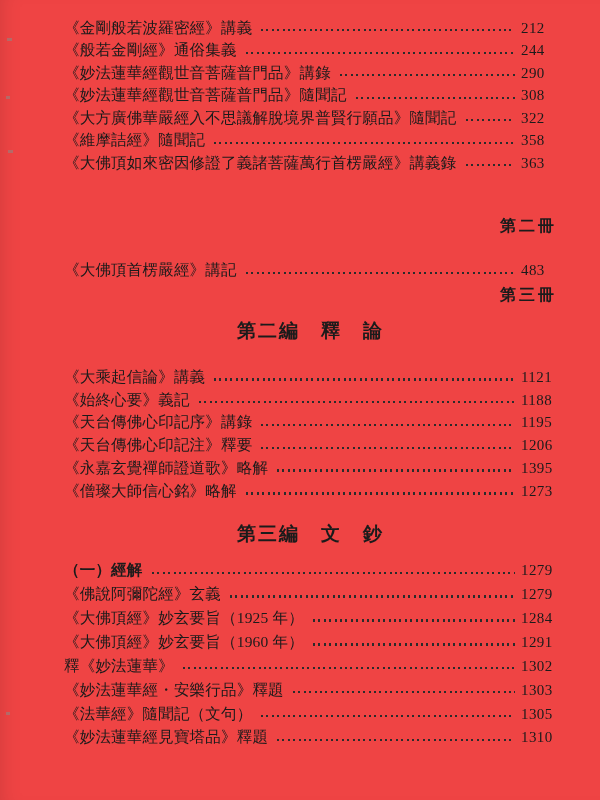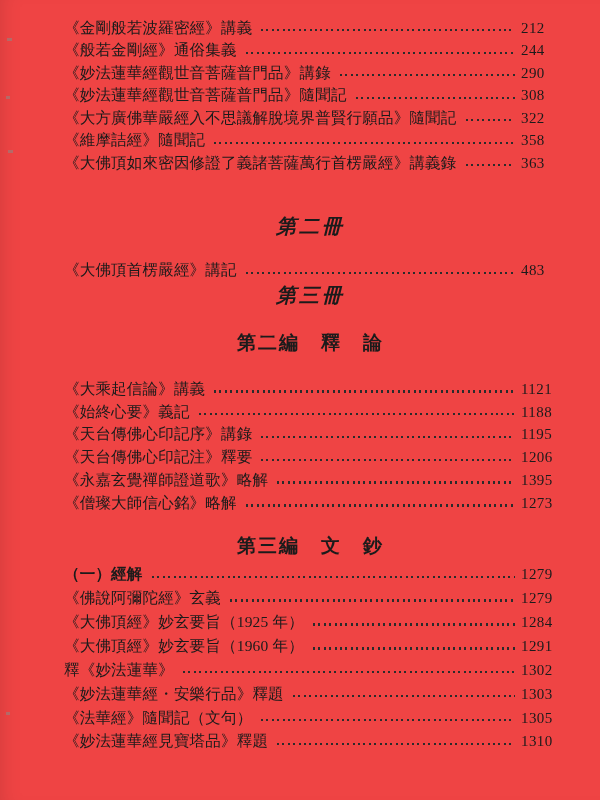--- a/index.html
+++ b/index.html
@@ -32,41 +32,40 @@
     background-image:repeating-linear-gradient(to right,#2b2b2b 0 2px,transparent 2px 5.4px);
   }
   .pagenum {
     flex:0 0 auto;
     min-width:36px;
     text-align:left;
     font-size:15px;
     letter-spacing:0.4px;
   }
   .vol-heading {
-    text-align:center;
+    text-align:right;
     font-weight:bold;
-    font-size:20px;
+    font-size:16px;
     line-height:26px;
     letter-spacing:3px;
-    font-style:italic;
   }
   #vol2h { margin-top:38px; }
   #vol3h { }
   .part-heading {
     text-align:center;
     font-weight:bold;
     font-size:19px;
     line-height:21px;
     letter-spacing:2px;
   }
-  #part2h { margin-top:24px; }
+  #part2h { margin-top:12px; }
   #part3h { margin-top:20px; }
   .b2 { margin-top:21px; }
   .b3 { margin-top:25px; }
-  .b4 { margin-top:7px; }
+  .b4 { margin-top:15px; }
   .speck { position:absolute; background:#8a8a86; opacity:0.55; }
   .speck.s1 { left:7px; top:38px;  width:5px; height:3px; }
   .speck.s2 { left:6px; top:96px;  width:4px; height:3px; }
   .speck.s3 { left:8px; top:150px; width:5px; height:3px; }
   .speck.s4 { left:6px; top:712px; width:4px; height:3px; }
 </style>
 </head>
 <body>
 
 <div class="page">

